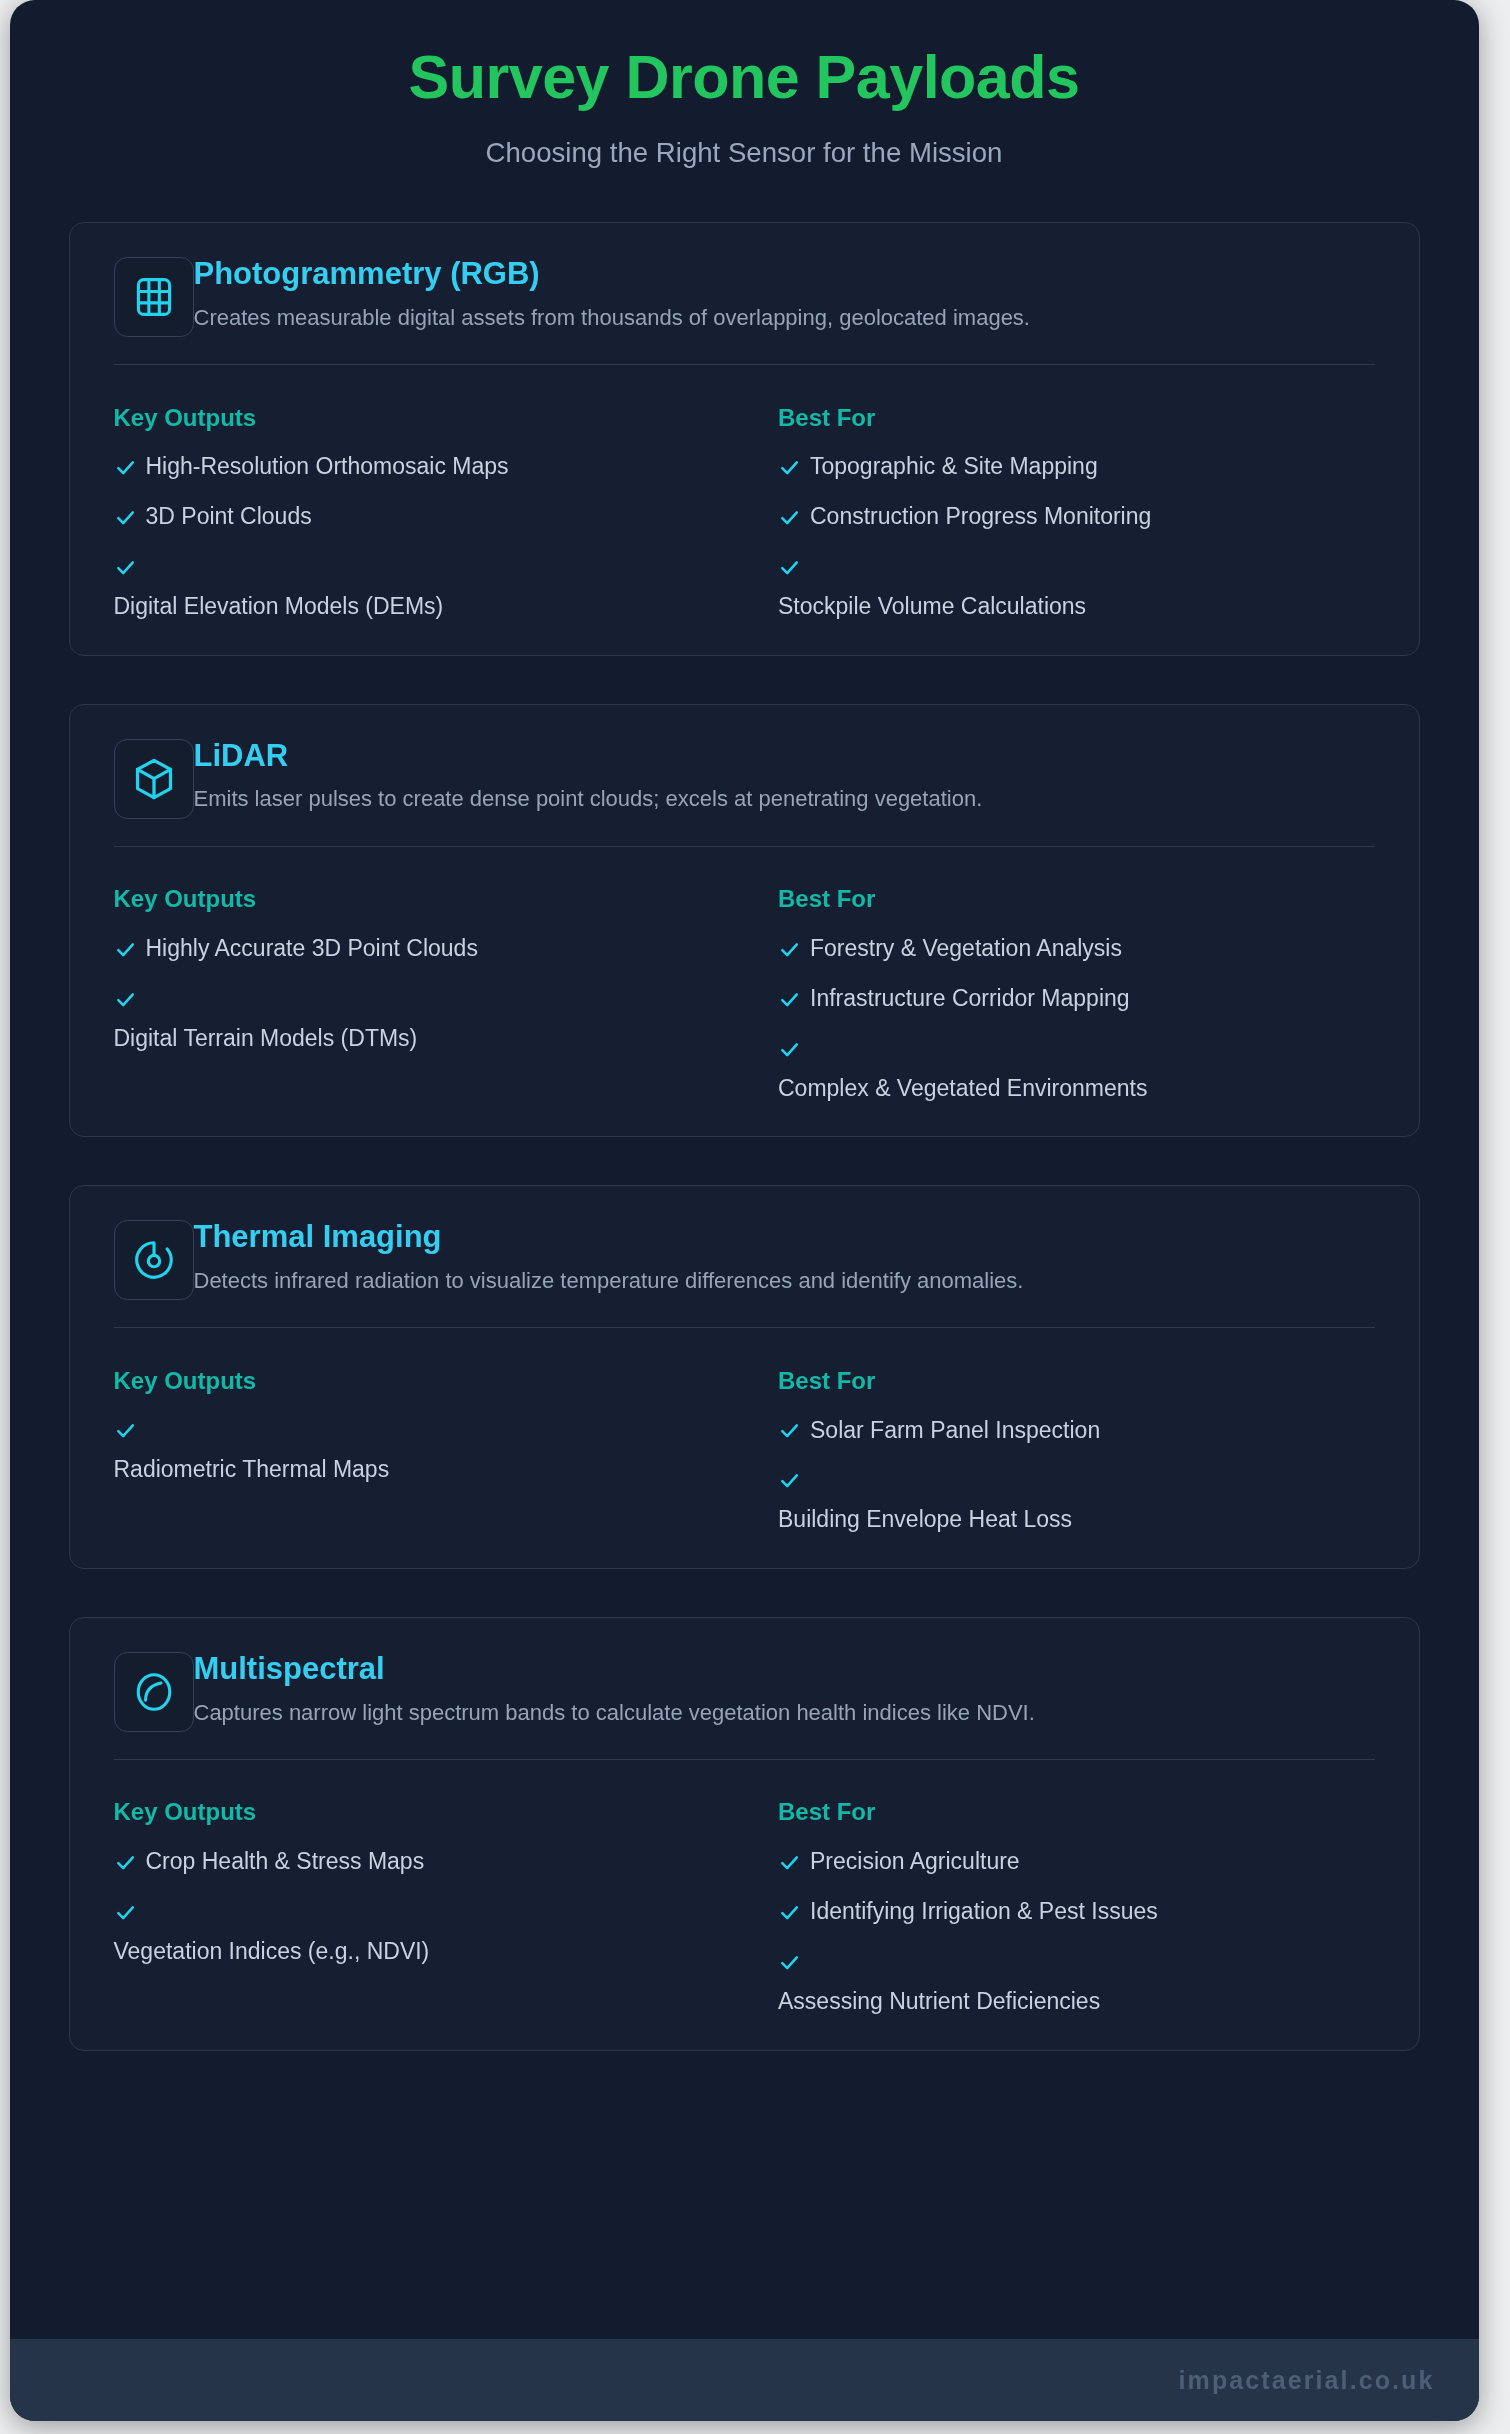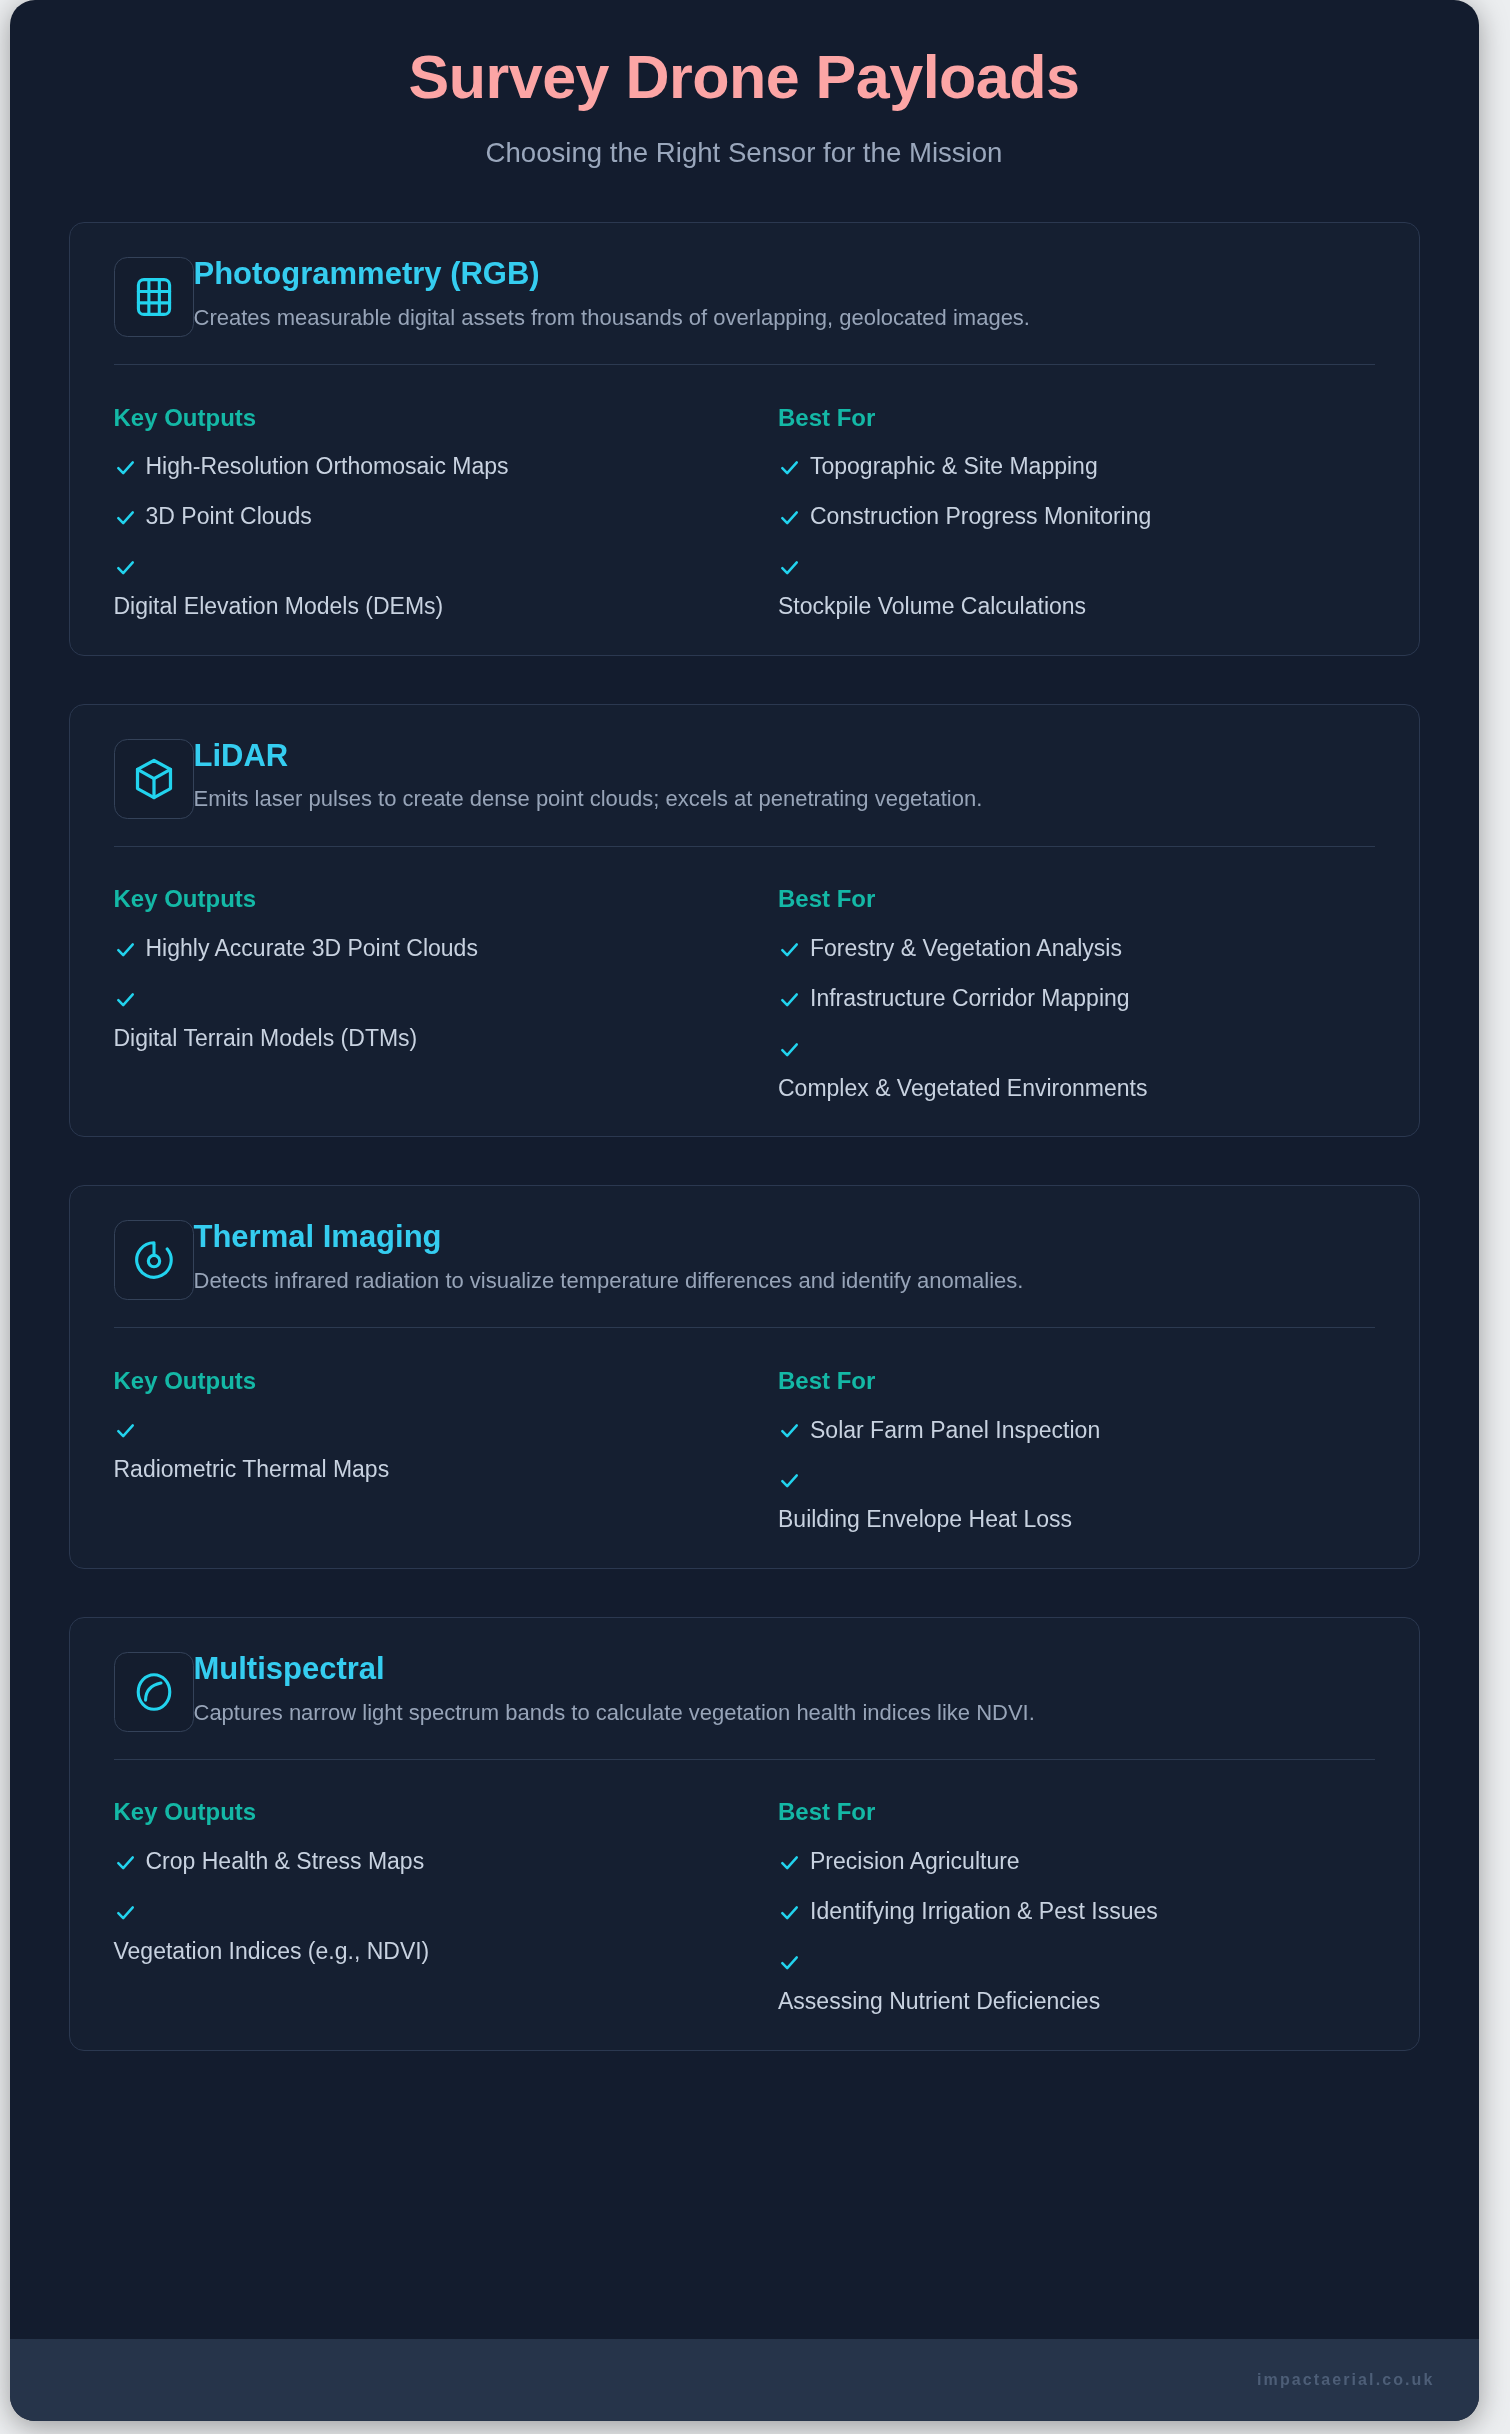--- a/index.html
+++ b/index.html
@@ -25,21 +25,21 @@
     box-shadow: 0 5.7px 28.5px rgba(0,0,0,0.35);
     overflow: hidden;
   }
   .header {
     padding-top: 44px;
     text-align: center;
   }
   .title {
     font-size: 61px;
     font-weight: bold;
-    color: #fca5a5;
+    color: #22c55e;
     letter-spacing: -0.5px;
     margin: 0;
     line-height: 1.1;
   }
   .subtitle {
     font-size: 27.6px;
     color: #9aa7bc;
     margin: 0;
     padding-top: 25px;
     line-height: 1.2;
@@ -145,21 +145,21 @@
     bottom: 0;
     height: 82px;
     background: #26344a;
     display: flex;
     align-items: center;
     justify-content: flex-end;
     padding-right: 44px;
     box-sizing: border-box;
   }
   .footer-text {
-    font-size: 16px;
+    font-size: 25px;
     font-weight: bold;
     letter-spacing: 2.1px;
     color: #4d5e77;
   }
 </style>
 </head>
 <body>
 
 <div class="page">
 

